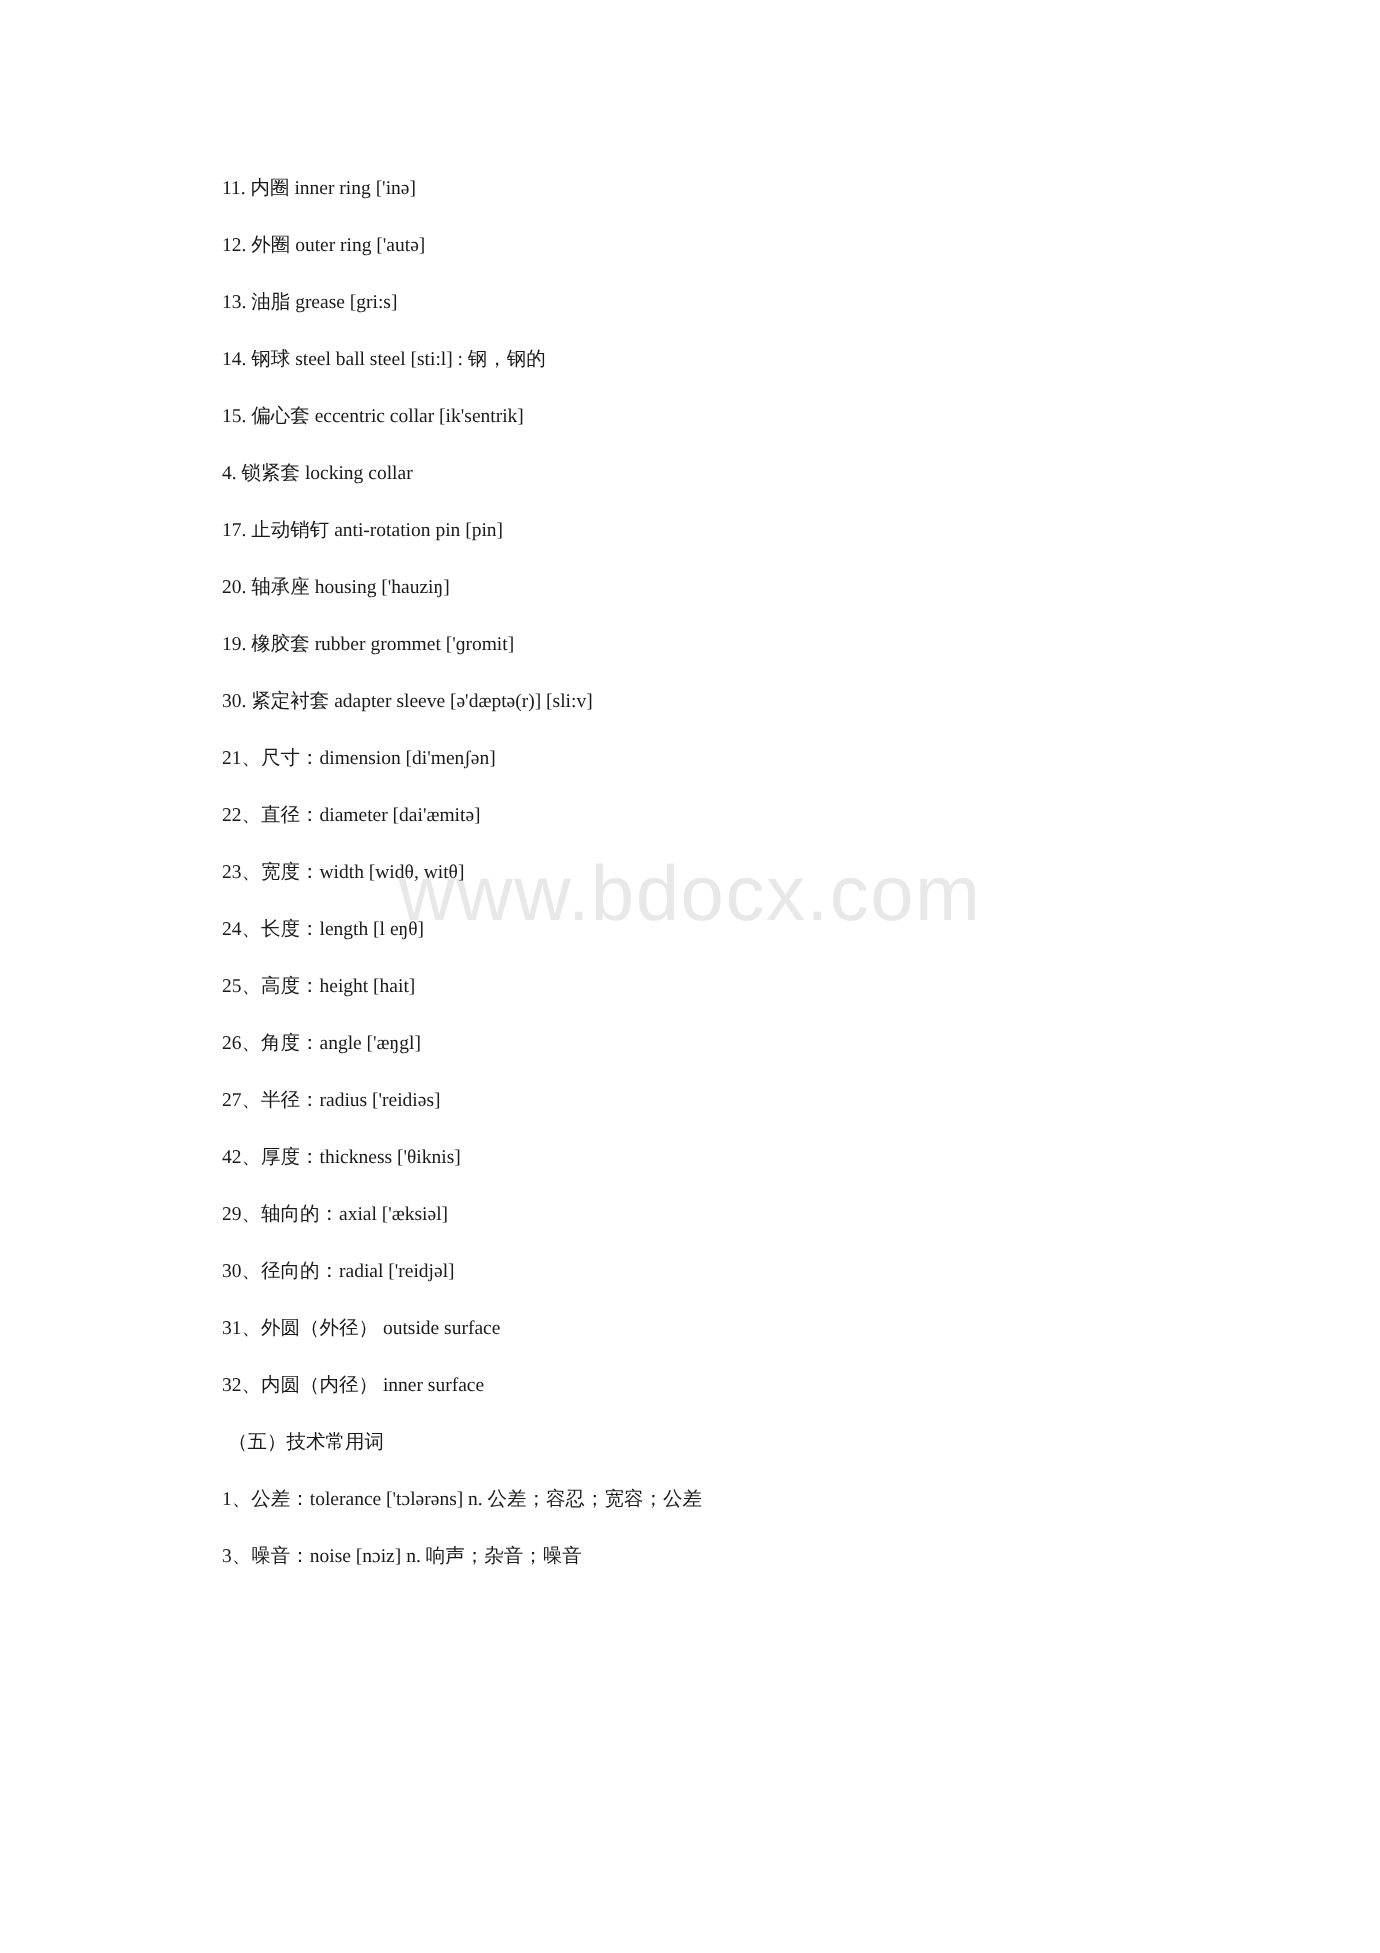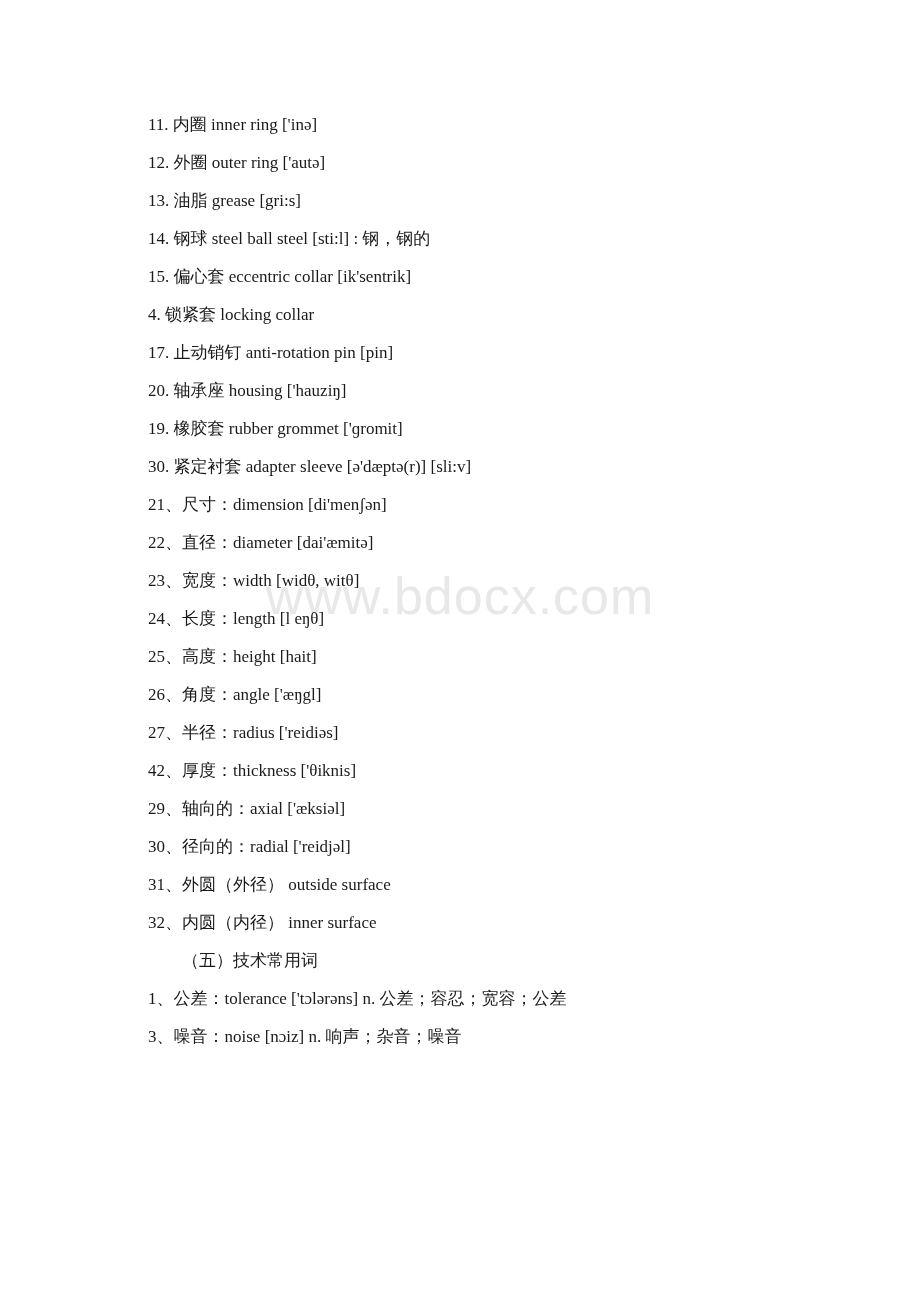--- a/index.html
+++ b/index.html
@@ -40,30 +40,29 @@
   
   .content {
     position: absolute;
     left: 148px;
     top: 106px;
     width: 740px;
     z-index: 2;
   }
 
   .line {
-    font-size: 17px;
+    font-size: 13px;
     line-height: 38px;
     height: 38px;
     white-space: nowrap;
     color: #1a1a1a;
   }
 
   .line.heading {
     padding-left: 4px;
-    margin-left: 30px;
   }
 
   
   .line, .watermark {
     font-kerning: normal;
   }
 </style>
 </head>
 <body>
 

